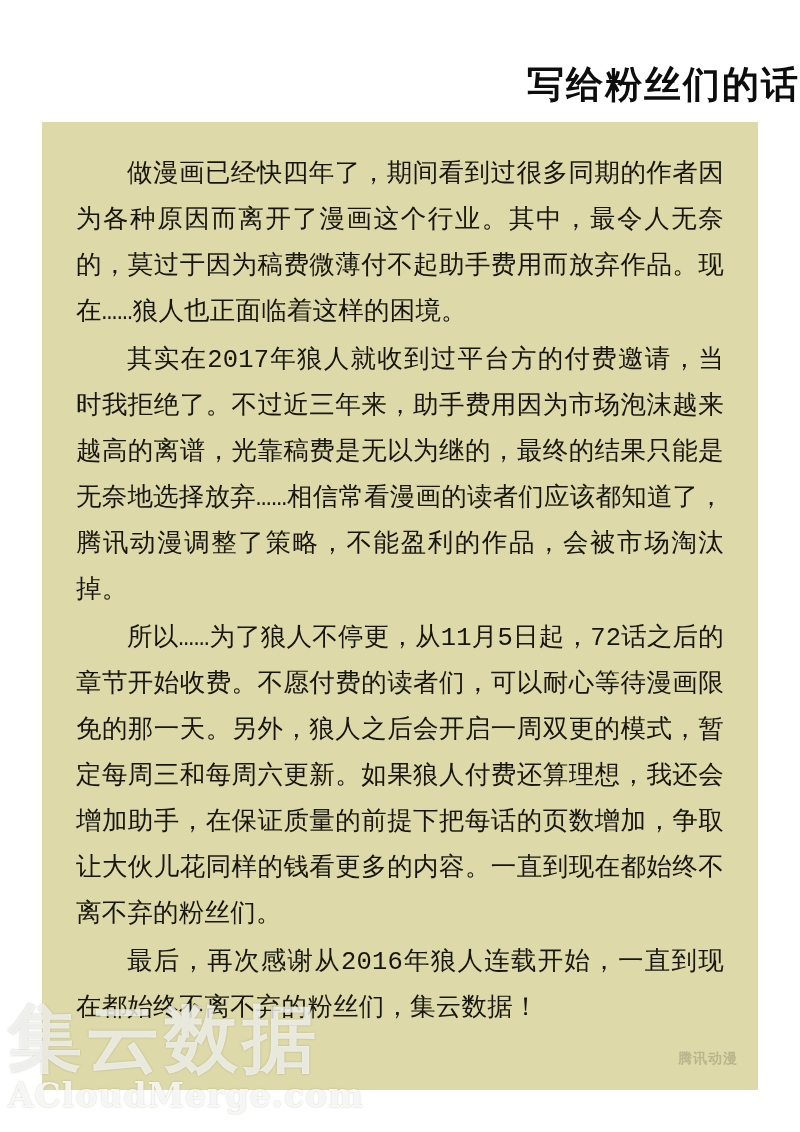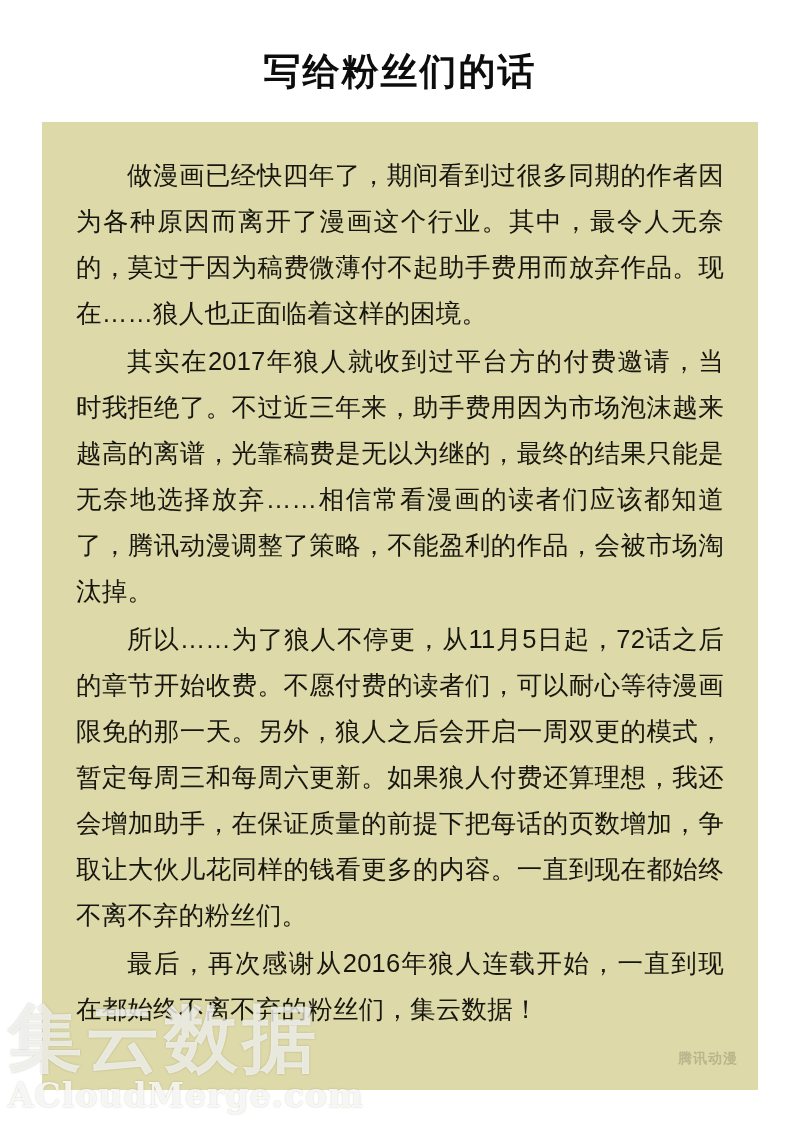--- a/index.html
+++ b/index.html
@@ -14,45 +14,45 @@
     overflow: hidden;
     font-family: "DejaVu Sans", "Liberation Sans", sans-serif;
   }
   .page {
     position: absolute;
     inset: 0;
     background: #ffffff;
   }
   .title {
     position: absolute;
-    top: 47px;
+    top: 60px;
     left: 0;
     width: 800px;
-    text-align: center;
+    text-align: right;
     font-family: "DejaVu Serif", "Liberation Serif", serif;
     font-weight: bold;
     font-size: 37px;
     letter-spacing: 2px;
     color: #0d0d0d;
   }
   .letter-card {
     position: absolute;
     left: 42px;
     top: 122px;
     width: 716px;
     height: 968px;
     background: #ddd9a8;
   }
   .letter-body {
     padding: 30px 34px 0 34px;
     font-size: 25.5px;
     line-height: 46px;
     color: #16160f;
     letter-spacing: 0.2px;
-    font-family: Liberation Sans, sans-serif;
+    font-family: Liberation Mono, monospace;
   }
   .letter-body p {
     margin: 0 0 2px 0;
     text-indent: 2em;
     text-align: justify;
     text-justify: inter-ideograph;
   }
   .watermark {
     position: absolute;
     left: 8px;

